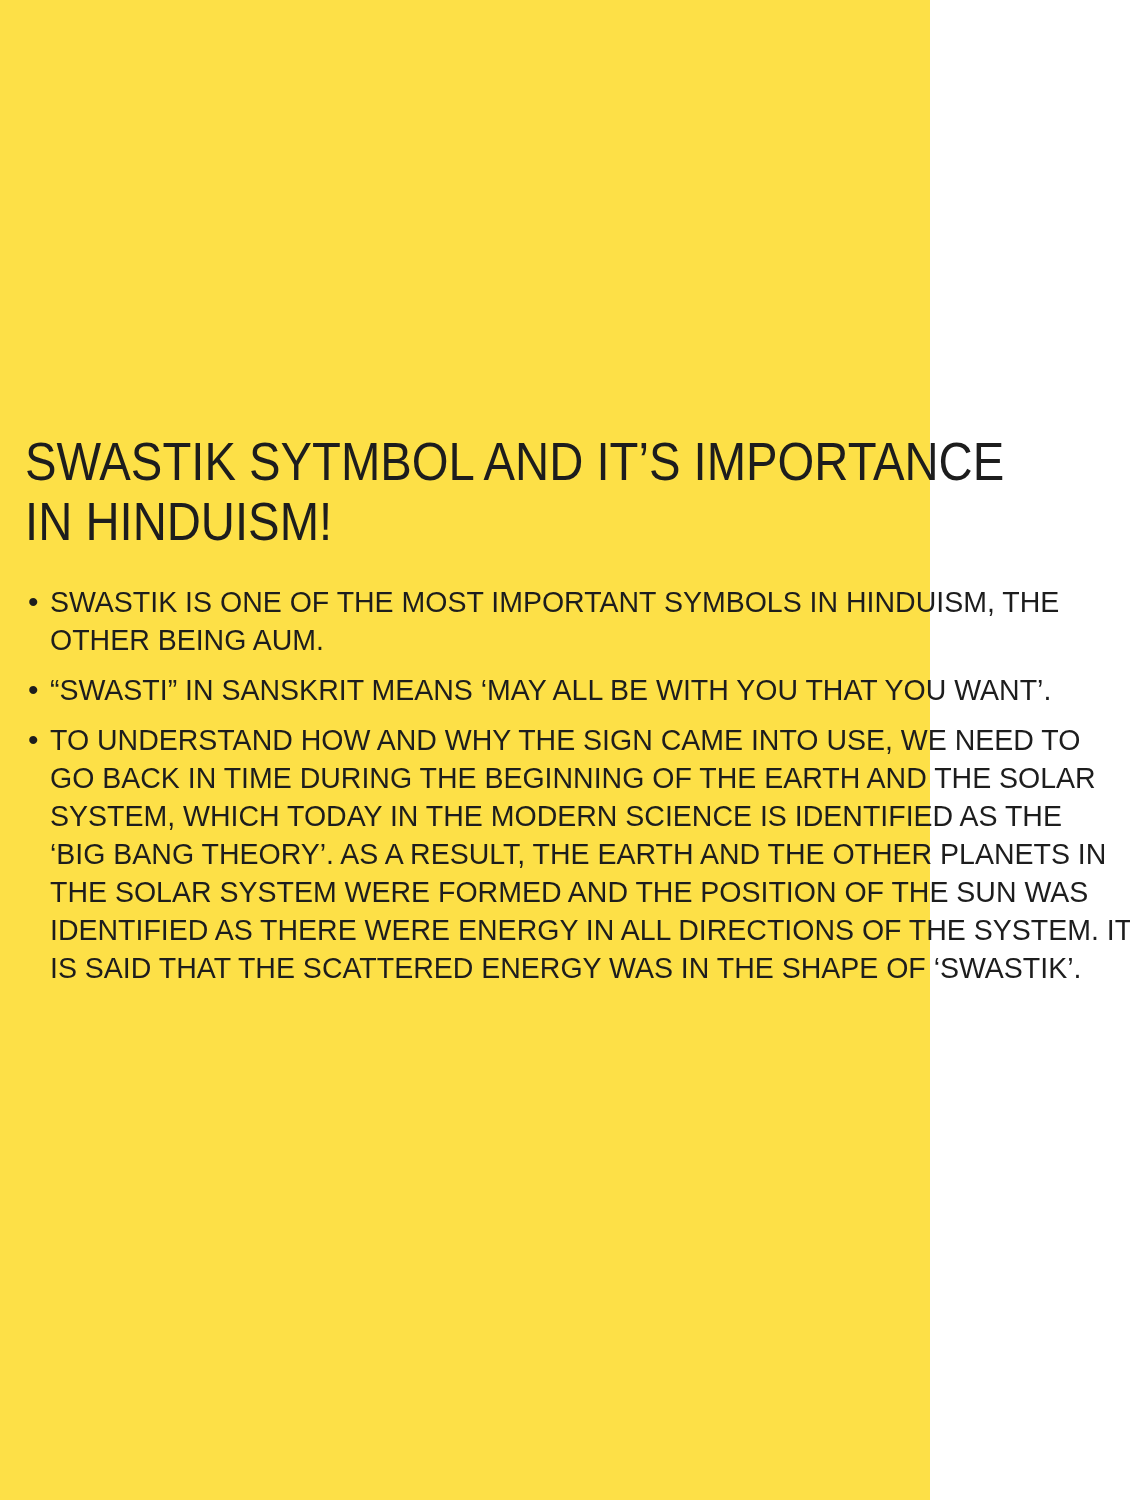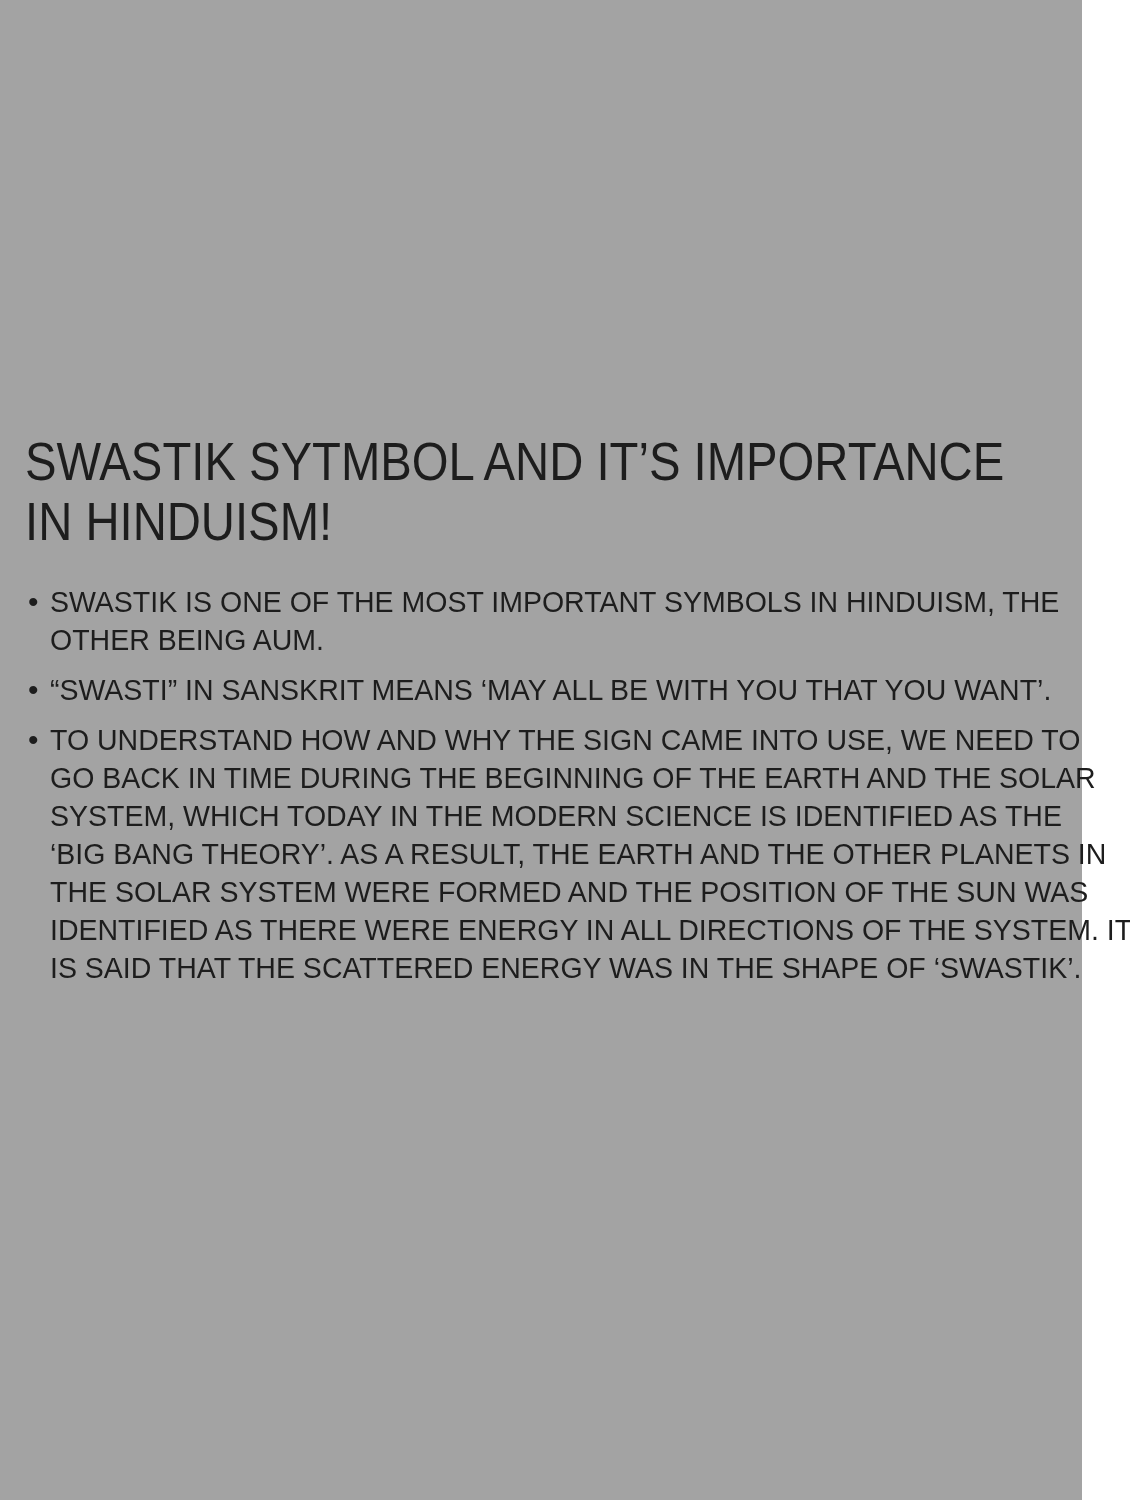--- a/index.html
+++ b/index.html
@@ -8,23 +8,23 @@
     background: #ffffff;
   }
   body {
     width: 1130px;
     height: 1500px;
     overflow: hidden;
     font-family: "Liberation Sans", sans-serif;
   }
   .page {
     position: relative;
-    width: 1082px;
+    width: 930px;
     height: 1500px;
-    background: #a3a3a3;
+    background: #fde047;
   }
   .title-block {
     position: absolute;
     left: 25px;
     top: 431px;
     font-size: 54px;
     line-height: 60px;
     font-weight: 400;
     color: #1d1d1d;
   }

